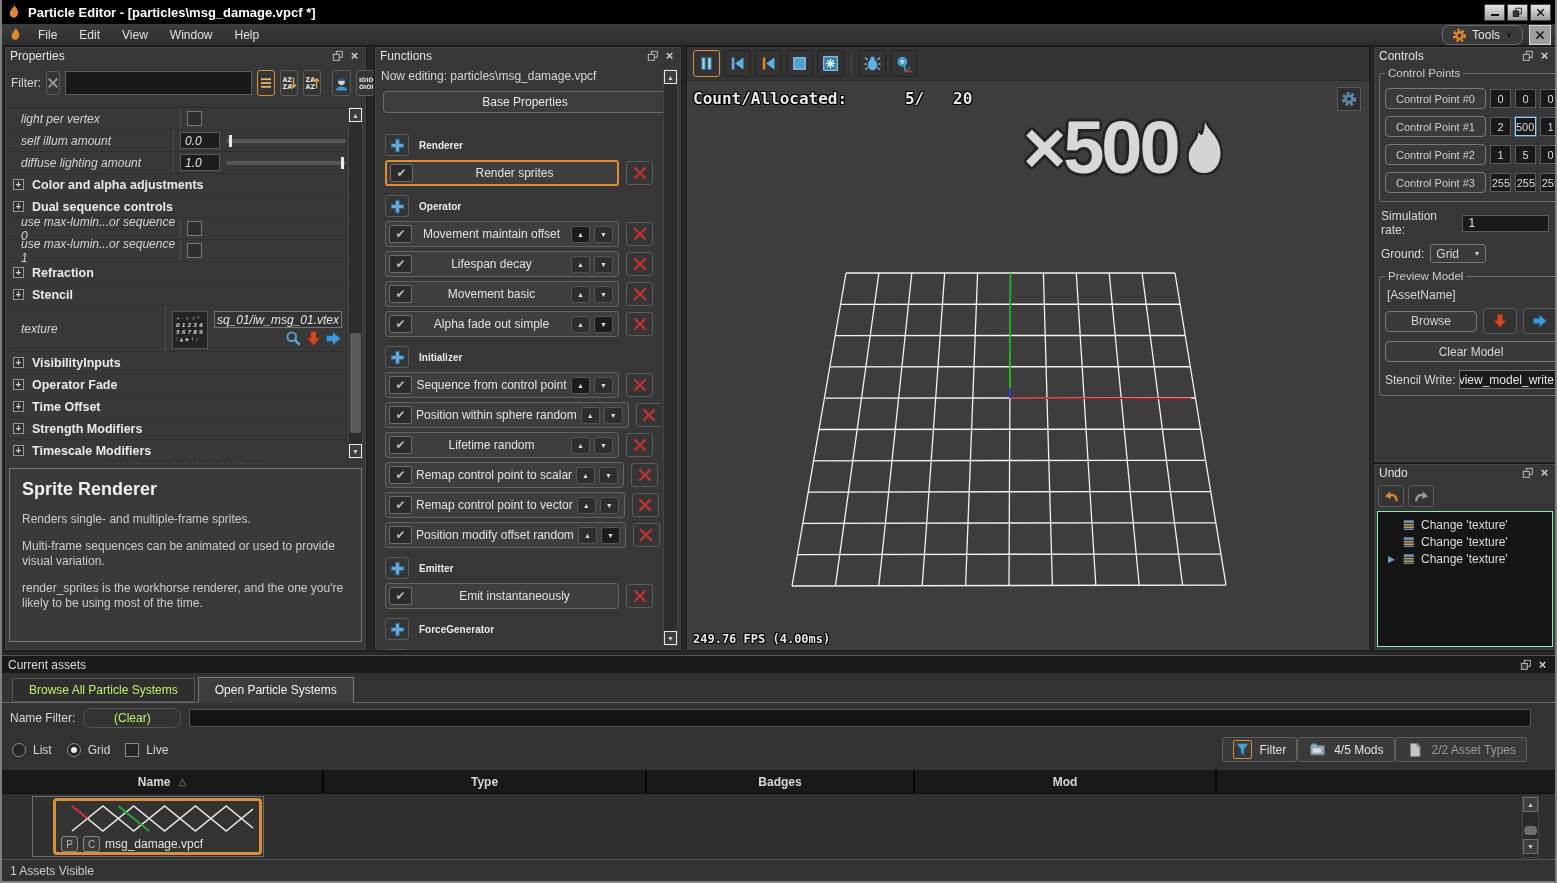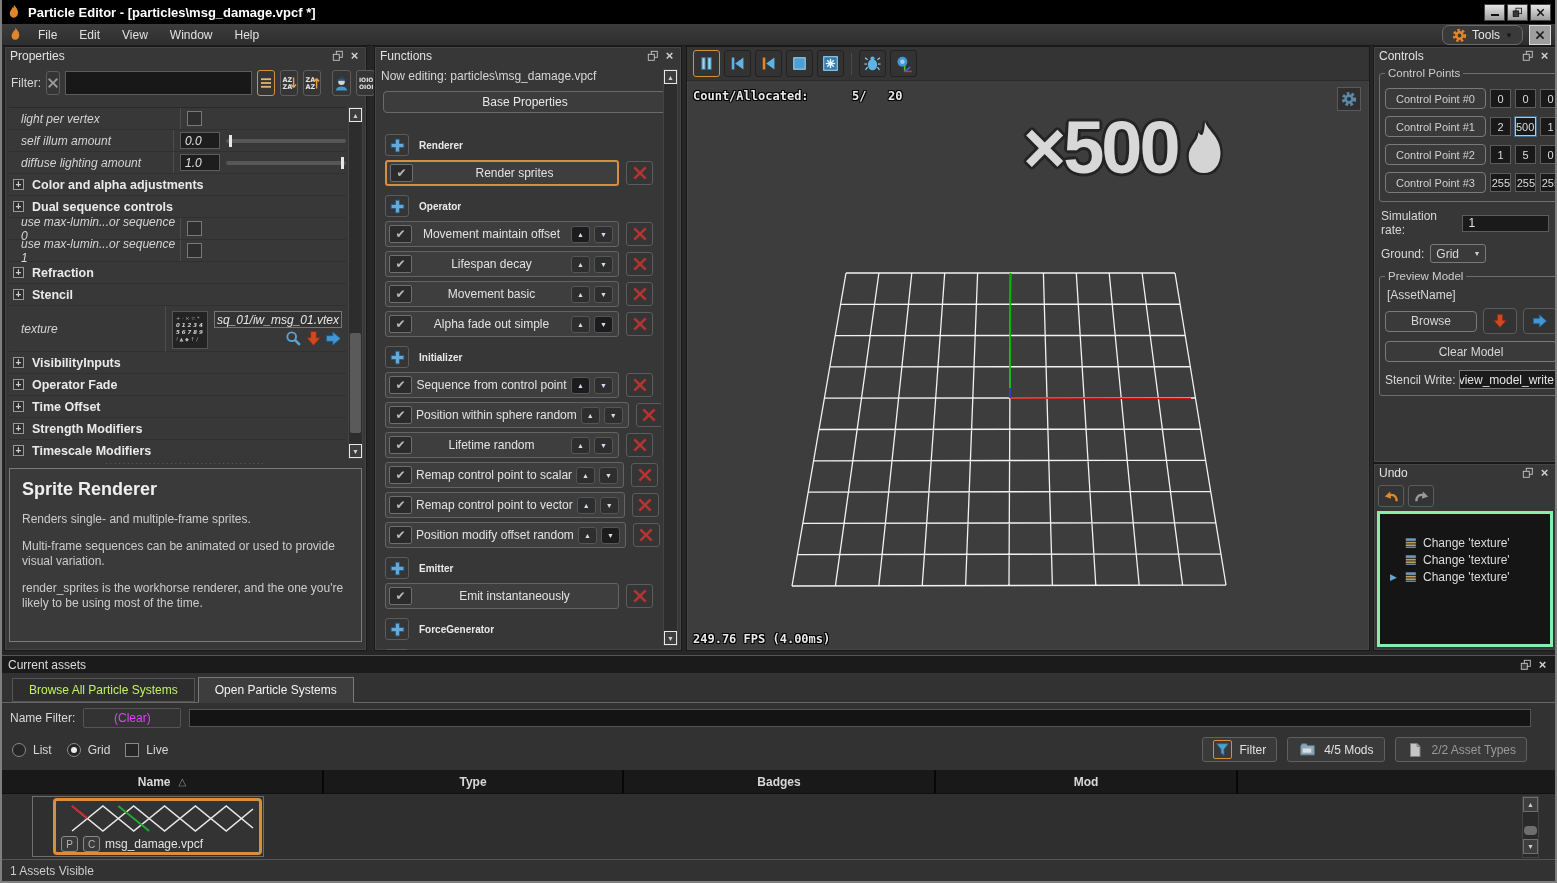--- a/index.html
+++ b/index.html
@@ -94,21 +94,21 @@
   .delbtn { width:27px; height:24px; flex:none; }
   .fscroll { position:absolute; right:3px; top:22px; width:15px; bottom:4px; background:#2d2d2d; border:1px solid #444; }
 
   
   #viewport { left:684px; top:0; width:684px; height:605px; background:#3d3d3d; border:1px solid #191919; }
   .vtoolbar { height:34px; display:flex; align-items:center; gap:4px; padding:0 6px; background:#343434; border-bottom:1px solid #2a2a2a; }
   .vbtn { width:27px; height:27px; background:#333; border:1px solid #222; border-radius:3px;
     display:flex; align-items:center; justify-content:center; }
   .vbtn.pause { border:1px solid #d98e3a; }
   .vsep { width:1px; height:22px; background:#222; margin:0 3px; border-right:1px solid #4a4a4a; }
-  .countline { position:absolute; left:6px; top:42px; font-weight:bold; font-size:12px; color:#e8e8e8; white-space:pre;
+  .countline { position:absolute; left:6px; top:42px; font-weight:bold; font-size:16px; color:#e8e8e8; white-space:pre;
     text-shadow:1px 1px 0 #000, -1px 1px 0 #000, 1px -1px 0 #000, -1px -1px 0 #000; }
   .gearbtn { position:absolute; right:8px; top:40px; width:24px; height:24px; background:#2f2f2f; border:1px solid #5a5a5a;
     display:flex; align-items:center; justify-content:center; color:#5d88a8; }
   .overlay500 { position:absolute; left:336px; top:58px; display:flex; align-items:center; }
   .overlay500 .x500 { font-size:74px; font-weight:900; letter-spacing:-3px; color:#d8d8d8;
     text-shadow:3px 0 0 #242424, -3px 0 0 #242424, 0 3px 0 #242424, 0 -3px 0 #242424, 2px 2px 0 #242424, -2px -2px 0 #242424, 2px -2px 0 #242424, -2px 2px 0 #242424; }
   .fpsline { position:absolute; left:6px; top:585px; font-weight:bold; font-size:12px; color:#e8e8e8;
     text-shadow:1px 1px 0 #000, -1px 1px 0 #000, 1px -1px 0 #000, -1px -1px 0 #000; }
   #vp-grid { position:absolute; left:0; top:0; }
 
@@ -139,43 +139,43 @@
     display:flex; align-items:center; justify-content:center; margin-bottom:8px; }
   .stencilrow { display:flex; align-items:center; gap:4px; }
   .stencilval { flex:1; height:19px; background:#1a1a1a; border:1px solid #777; color:#e6e6e6; display:flex;
     align-items:center; justify-content:flex-end; overflow:hidden; white-space:nowrap; padding:0 2px; }
 
   
   #undo { left:1371px; top:417px; width:184px; height:188px; }
   .undobar { display:flex; gap:4px; padding:3px 4px; }
   .ubtn { width:26px; height:22px; background:#343434; border:1px solid #5c5c5c; border-radius:3px;
     display:flex; align-items:center; justify-content:center; }
-  .undolist { position:absolute; left:3px; right:3px; top:47px; bottom:3px; background:#151515; border:3px solid #86efac; padding-top:20px; }
+  .undolist { position:absolute; left:3px; right:3px; top:47px; bottom:3px; background:#151515; border:1px solid #86efac; padding-top:4px; }
   .uitem { display:flex; align-items:center; height:17px; gap:5px; padding-left:8px; color:#dcdcdc; }
   .uarrow { width:11px; color:#5fa8d8; font-size:9px; text-align:center; }
 
   
   .bottom { position:relative; height:228px; background:#323232; border-top:1px solid #555; }
   .btitle { height:17px; background:#1b1b1b; display:flex; align-items:center; padding:0 6px; color:#dcdcdc; }
   .tabbar { display:flex; align-items:flex-end; padding:6px 10px 0; border-bottom:1px solid #666; height:30px; }
   .tab { height:24px; display:flex; align-items:center; padding:0 16px; background:#2e2e2e; border:1px solid #555;
     color:#bef264; margin-right:3px; }
   .tab.active { height:26px; background:#3d3d3d; border-color:#7a7a7a; border-bottom:1px solid #3d3d3d;
     margin-bottom:-1px; color:#f2f2f2; }
   .nfrow { display:flex; align-items:center; gap:8px; padding:5px 8px 2px; }
-  .clearsm { width:98px; height:20px; border:1px solid #555; border-radius:2px; background:#333; color:#d946ef;
+  .clearsm { width:98px; height:20px; border:1px solid #555; border-radius:8px; background:#333; color:#bef264;
     display:flex; align-items:center; justify-content:center; }
   .nfrow input { flex:1; height:18px; background:#141414; border:1px solid #555; color:#ddd; padding:0 4px; margin-right:16px; }
   .optrow { display:flex; align-items:center; gap:7px; padding:7px 10px 6px; }
   .radio { width:14px; height:14px; border-radius:50%; border:1px solid #8a8a8a; background:#262626; }
   .radio.sel { display:flex; align-items:center; justify-content:center; }
   .radio.sel::after { content:""; width:6px; height:6px; border-radius:50%; background:#ececec; }
   .chksq { width:14px; height:14px; border:1px solid #8a8a8a; background:#262626; }
   .optlabel { margin-right:8px; }
-  .rightbtns { margin-left:auto; display:flex; gap:10px; margin-right:18px;justify-content:center; }
+  .rightbtns { margin-left:auto; display:flex; margin-right:18px;justify-content:center; }
   .abtn { height:25px; display:flex; align-items:center; gap:7px; padding:0 10px; background:#3a3a3a;
     border:1px solid #606060; border-radius:3px; color:#e0e0e0; }
   .abtn .iconbox { width:19px; height:19px; display:flex; align-items:center; justify-content:center; }
   .abtn .iconbox.orange { border:1px solid #d98e3a; border-radius:2px; }
   .abtn.dim { color:#9a9a9a; }
   .theader { display:flex; height:23px; background:#191919; margin-top:2px; }
   .thcell { display:flex; align-items:center; justify-content:center; gap:8px; font-weight:bold; color:#d8d8d8;
     border-right:2px solid #070707; }
   .thcell .tri { color:#8f8f8f; font-size:10px; font-weight:normal; }
   .assetarea { position:relative; height:67px; background:#2f2f2f; border-top:1px solid #101010; border-bottom:1px solid #555; }
@@ -997,24 +997,24 @@
           </span>
         <span>2/2 Asset Types</span>
       </span>
     </span>
   </div>
   <div class="theader">
     <span class="thcell" style="width:322px">
       <span>Name</span>
       <span class="tri">△</span>
     </span>
-    <span class="thcell" style="width:300px">
+    <span class="thcell" style="width:323px">
         <span>Type</span>
       </span>
-    <span class="thcell" style="width:312px">
+    <span class="thcell" style="width:268px">
         <span>Badges</span>
       </span>
     <span class="thcell" style="width:302px">
         <span>Mod</span>
       </span>
     <span class="thcell" style="flex:1; border-right:none"></span>
   </div>
   <div class="assetarea">
     <div class="gcell">
       <div class="acard">

